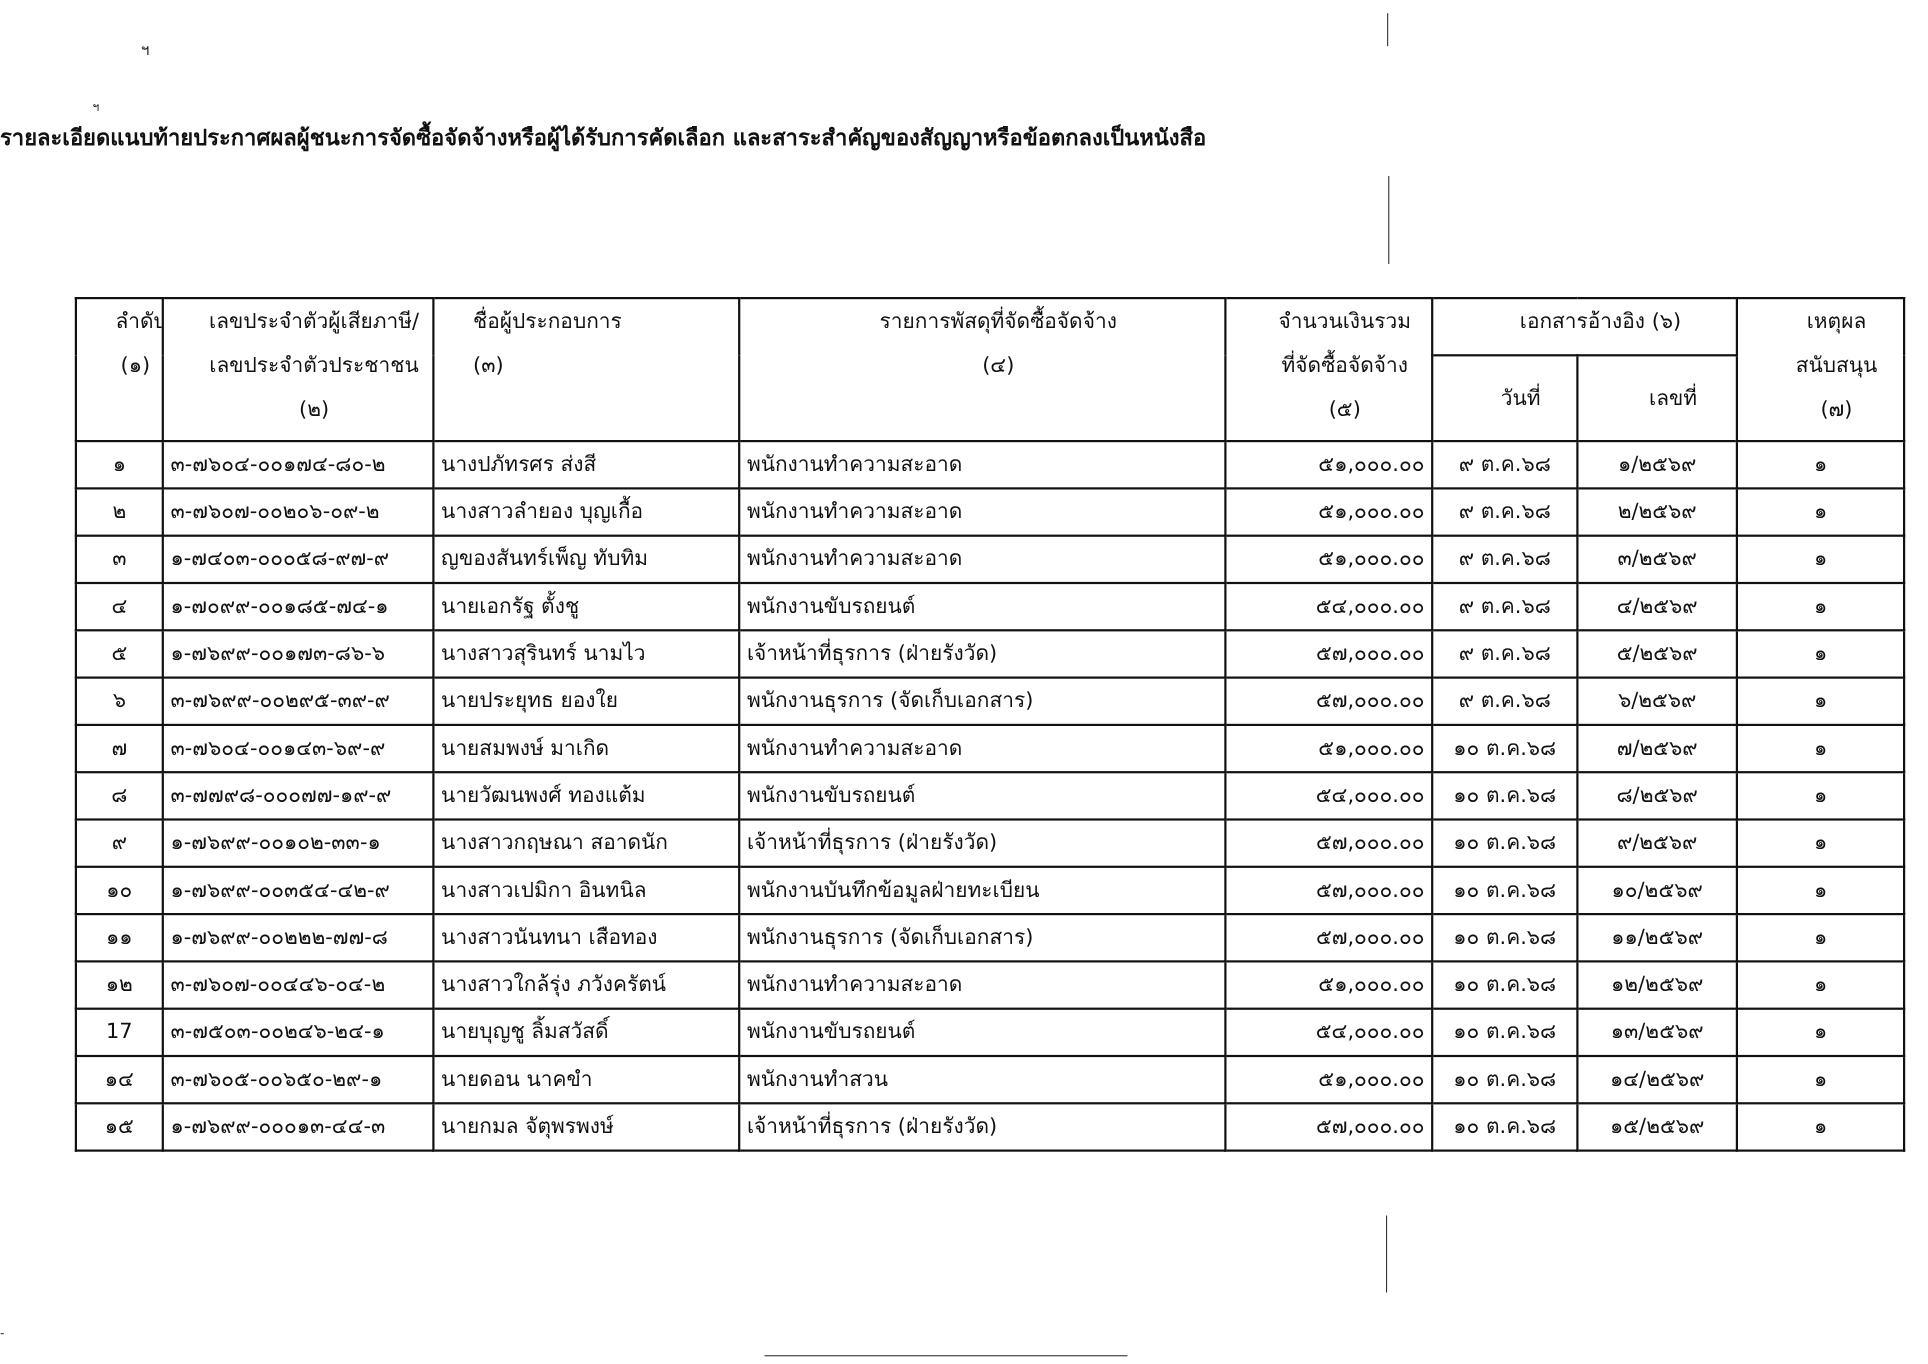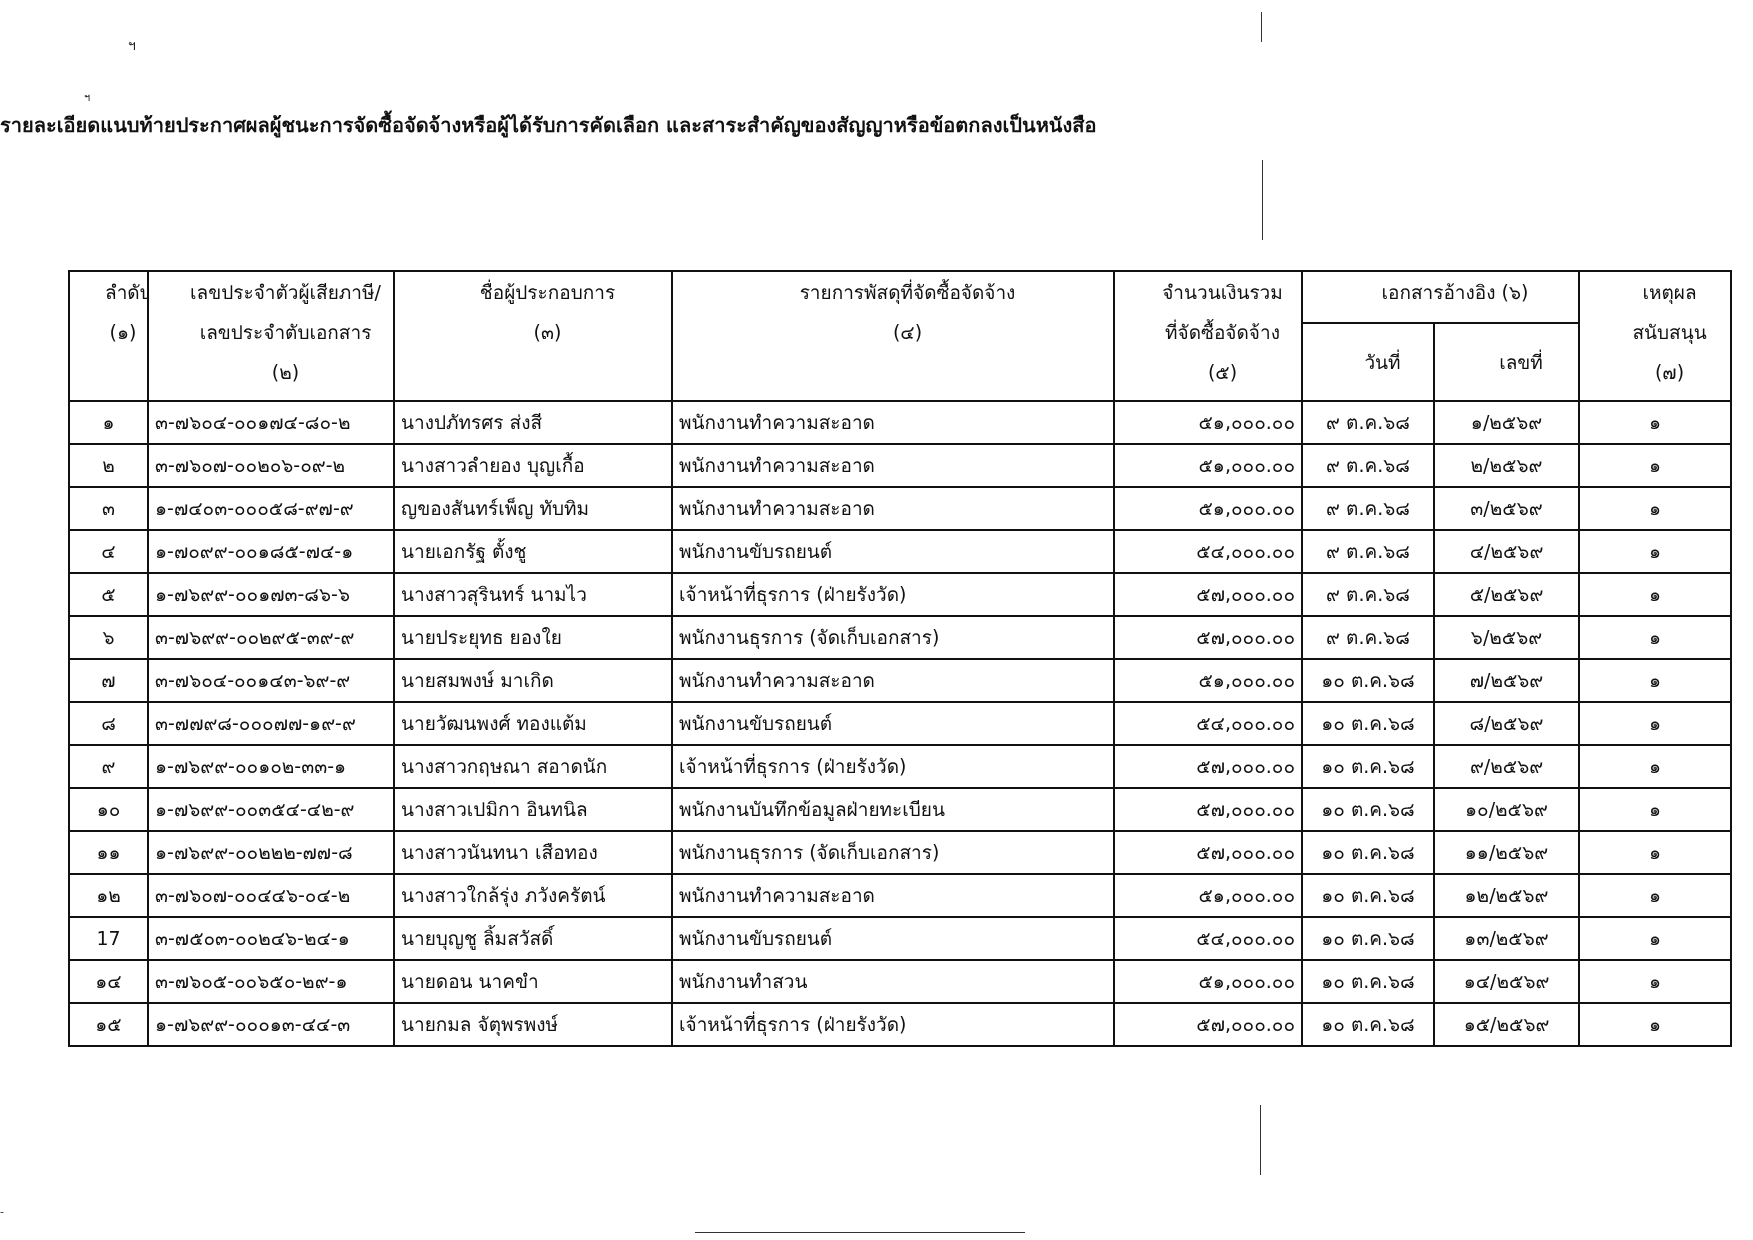--- a/index.html
+++ b/index.html
@@ -20,21 +20,21 @@
   .title-line.l1 { font-size: 20px; }
   table.doc {
     position: absolute; left: 68px; top: 270px; width: 1662px;
     border-collapse: collapse; table-layout: fixed;
     font-size: 19px;
   }
   table.doc th, table.doc td {
     border: 2px solid #111; padding: 0 6px; overflow: hidden; white-space: nowrap;
   }
   table.doc th { font-weight: normal; vertical-align: top; line-height: 40px; text-align: center; padding-left: 35px; }
-  table.doc th.left { text-align: center; }
+  table.doc th.left { text-align: left; }
   table.doc thead tr.h1 th { height: 50px; }
   table.doc thead tr.h2 th { height: 76px; }
   table.doc td { height: 41px; line-height: 41px; }
   td.c { text-align: center; }
   td.r { text-align: right; padding-right: 14px; margin-top: 19px; }
   td.l { text-align: left; padding-left: 6px; }
 </style>
 </head>
 <body>
 
@@ -63,21 +63,21 @@
     <col style="width:152px">
   </colgroup>
   <thead>
     <tr class="h1">
       <th rowspan="2">
         <div>ลำดับที่</div>
         <div>(๑)</div>
       </th>
       <th rowspan="2">
         <div>เลขประจำตัวผู้เสียภาษี/</div>
-        <div>เลขประจำตับเอกสาร</div>
+        <div>เลขประจำตัวประชาชน</div>
         <div>(๒)</div>
       </th>
       <th rowspan="2" class="left">
         <div>ชื่อผู้ประกอบการ</div>
         <div>(๓)</div>
       </th>
       <th rowspan="2">
         <div>รายการพัสดุที่จัดซื้อจัดจ้าง</div>
         <div>(๔)</div>
       </th>

